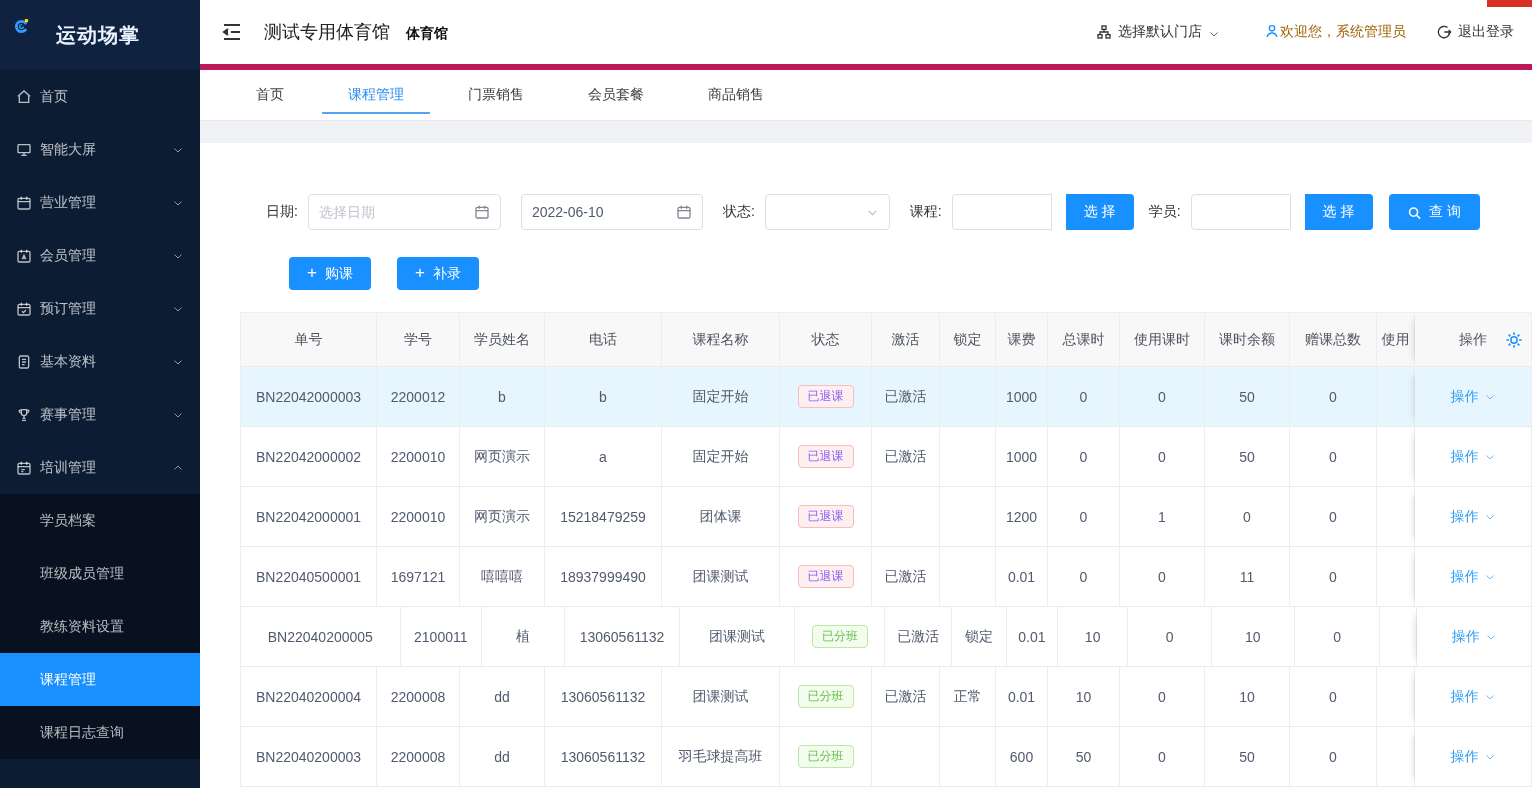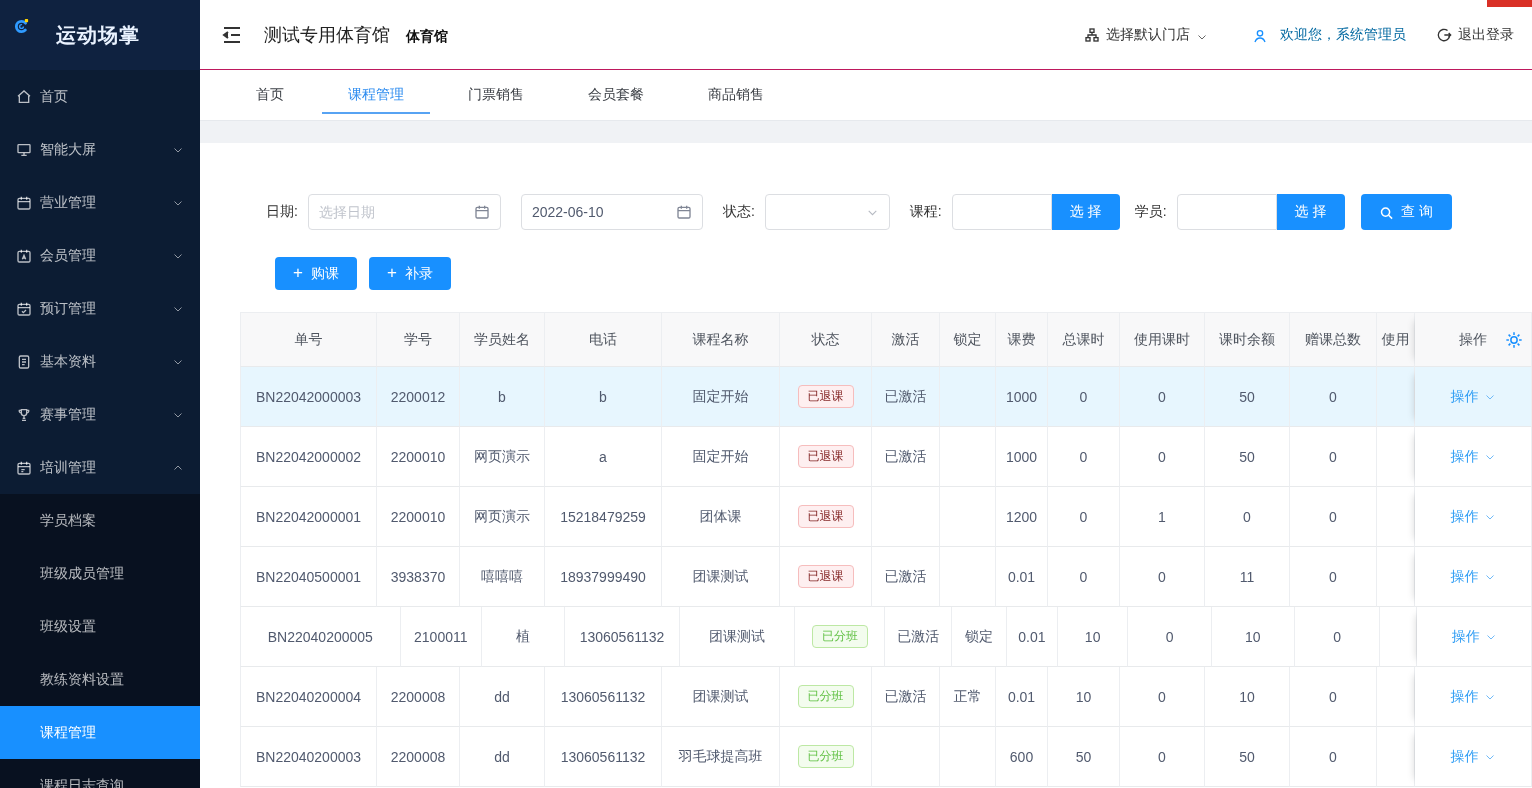--- a/index.html
+++ b/index.html
@@ -23,29 +23,29 @@
   .side-chev svg { width:12px; height:12px; }
   .submenu { background:#081120; }
   .sub-item { height:53px; display:flex; align-items:center; padding-left:40px;
               color:rgba(255,255,255,.70); cursor:pointer; font-size:14px; }
   .sub-item.active { background:#1890ff; color:#fff; }
 
   
   .main { flex:1; display:flex; flex-direction:column; background:#f0f2f5; position:relative; }
   .red-notch { position:absolute; top:0; right:0; width:45px; height:7px; background:#d93026; z-index:5; }
 
-  .topbar { height:70px; background:#fff; border-bottom:1px solid #be185d;
+  .topbar { height:70px; background:#fff; border-bottom:6px solid #be185d;
             display:flex; align-items:center; padding:0 18px 0 20px; }
   .collapse-btn { width:24px; height:24px; color:#333; cursor:pointer; display:inline-flex; }
   .venue-title { font-size:18px; color:#222; margin-left:20px; }
   .venue-subtitle { font-size:14px; font-weight:bold; color:#111; margin-left:16px; margin-top:4px; }
   .topbar-right { margin-left:auto; display:flex; align-items:center; }
   .store-sel { display:flex; align-items:center; gap:6px; color:#333; cursor:pointer; }
   .store-sel .chev { width:12px; height:12px; color:#666; display:inline-flex; }
-  .user-group { display:flex; align-items:flex-end; gap:12px; margin-left:44px; color:#0369a1; }
+  .user-group { display:flex; align-items:flex-start; margin-left:44px; color:#a16207; }
   .logout-group { display:flex; align-items:center; gap:6px; margin-left:30px; color:#333; cursor:pointer; }
   .ic16 { width:16px; height:16px; display:inline-flex; }
   .ic16 svg { width:16px; height:16px; }
 
   .tabbar { height:51px; background:#fff; border-bottom:1px solid #e6e9ed;
             display:flex; align-items:flex-end; padding-left:48px; }
   .tab { margin-right:48px; padding:0 8px; height:50px; display:flex; align-items:center;
          color:#3b3f45; cursor:pointer; position:relative; font-size:14px; }
   .tab.active { color:#2d8cf0; }
   .tab.active::after { content:""; position:absolute; left:-18px; right:-18px; bottom:6px;
@@ -63,21 +63,21 @@
                font-family:inherit; background:transparent; }
   .inp input::placeholder { color:#c0c4cc; }
   .date-inp { width:193px; justify-content:space-between; }
   .cal-ic { width:16px; height:16px; color:#808695; display:inline-flex; flex:0 0 16px; }
   .sel { width:125px; height:36px; border:1px solid #dcdee2; border-radius:4px;
          display:flex; align-items:center; justify-content:flex-end; padding:0 10px; cursor:pointer; }
   .sel .chev { width:13px; height:13px; color:#b6bac2; display:inline-flex; }
   .combo { display:flex; }
   .combo .inp { width:100px; border-radius:4px 0 0 4px; }
   .btn-blue { background:#1890ff; color:#fff; border:none; height:36px; cursor:pointer;
-              font-size:14px; font-family:inherit; display:inline-flex; align-items:center; justify-content:center; }
+              font-size:14px; font-family:inherit; display:inline-flex; align-items:center; justify-content:center;margin-left:14px; }
   .sel-btn { width:68px; border-radius:0 4px 4px 0; }
   .search-btn { width:91px; border-radius:4px; gap:7px; margin-left:16px; }
   .mr20 { margin-right:20px; } .mr15 { margin-right:15px; }
 
   
   .action-row { display:flex; gap:12px; margin:27px 0 0 75px; }
   .act-btn { border-radius:4px; padding:0 18px; height:33px; gap:8px; font-size:14px; }
   .plus { font-size:17px; line-height:1; margin-top:-2px; }
 
   
@@ -88,21 +88,21 @@
              min-height:60px; font-size:14px; color:#515a6e; overflow:hidden; white-space:nowrap; }
   .th { background:#f8f8f9; min-height:54px; color:#4e545e; }
   .tr:first-child .th:first-child, .tr .td:first-child { border-left:1px solid #eceef1; }
   .row-hl .td { background:#e7f6fe; }
   .col-action { box-shadow:-8px 0 8px -8px rgba(0,0,0,.18); position:relative; }
   .th.col-action { justify-content:center; }
   .gear { position:absolute; right:8px; top:50%; transform:translateY(-50%);
           width:18px; height:18px; color:#1890ff; cursor:pointer; display:inline-flex; }
   .gear svg { width:18px; height:18px; }
   .badge { display:inline-block; padding:3px 9px; border-radius:4px; font-size:12px; line-height:1.3; }
-  .badge.red { color:#7f1d1d; background:#feeff0; border:1px solid #f6bdbd; }
+  .badge.red { color:#8b5cf6; background:#feeff0; border:1px solid #f6bdbd; }
   .badge.green { color:#63c146; background:#f3fcee; border:1px solid #bde8a4; }
   .op-link { color:#2d9cf4; cursor:pointer; display:inline-flex; align-items:center; gap:5px; }
   .op-link .chev { width:12px; height:12px; display:inline-flex; color:#6fb9f7; }
 </style>
 </head>
 <body>
 
 <div class="app">
 
   <aside class="sidebar">
@@ -225,23 +225,20 @@
           </span>
         </div>
         <div class="submenu">
           <div class="sub-item">
             <span>学员档案</span>
           </div>
           <div class="sub-item">
             <span>班级成员管理</span>
           </div>
           <div class="sub-item">
-            <span>班级设置</span>
-          </div>
-          <div class="sub-item">
             <span>教练资料设置</span>
           </div>
           <div class="sub-item active">
             <span>课程管理</span>
           </div>
           <div class="sub-item">
             <span>课程日志查询</span>
           </div>
         </div>
       </nav>
@@ -601,21 +598,21 @@
                   </svg>
                 </span>
               </span>
             </div>
           </div>
           <div class="tr">
             <div class="td" style="width:137px">
               <span>BN22040500001</span>
             </div>
             <div class="td" style="width:83px">
-              <span>3938370</span>
+              <span>1697121</span>
             </div>
             <div class="td" style="width:85px">
               <span>嘻嘻嘻</span>
             </div>
             <div class="td" style="width:117px">
               <span>18937999490</span>
             </div>
             <div class="td" style="width:118px">
               <span>团课测试</span>
             </div>

